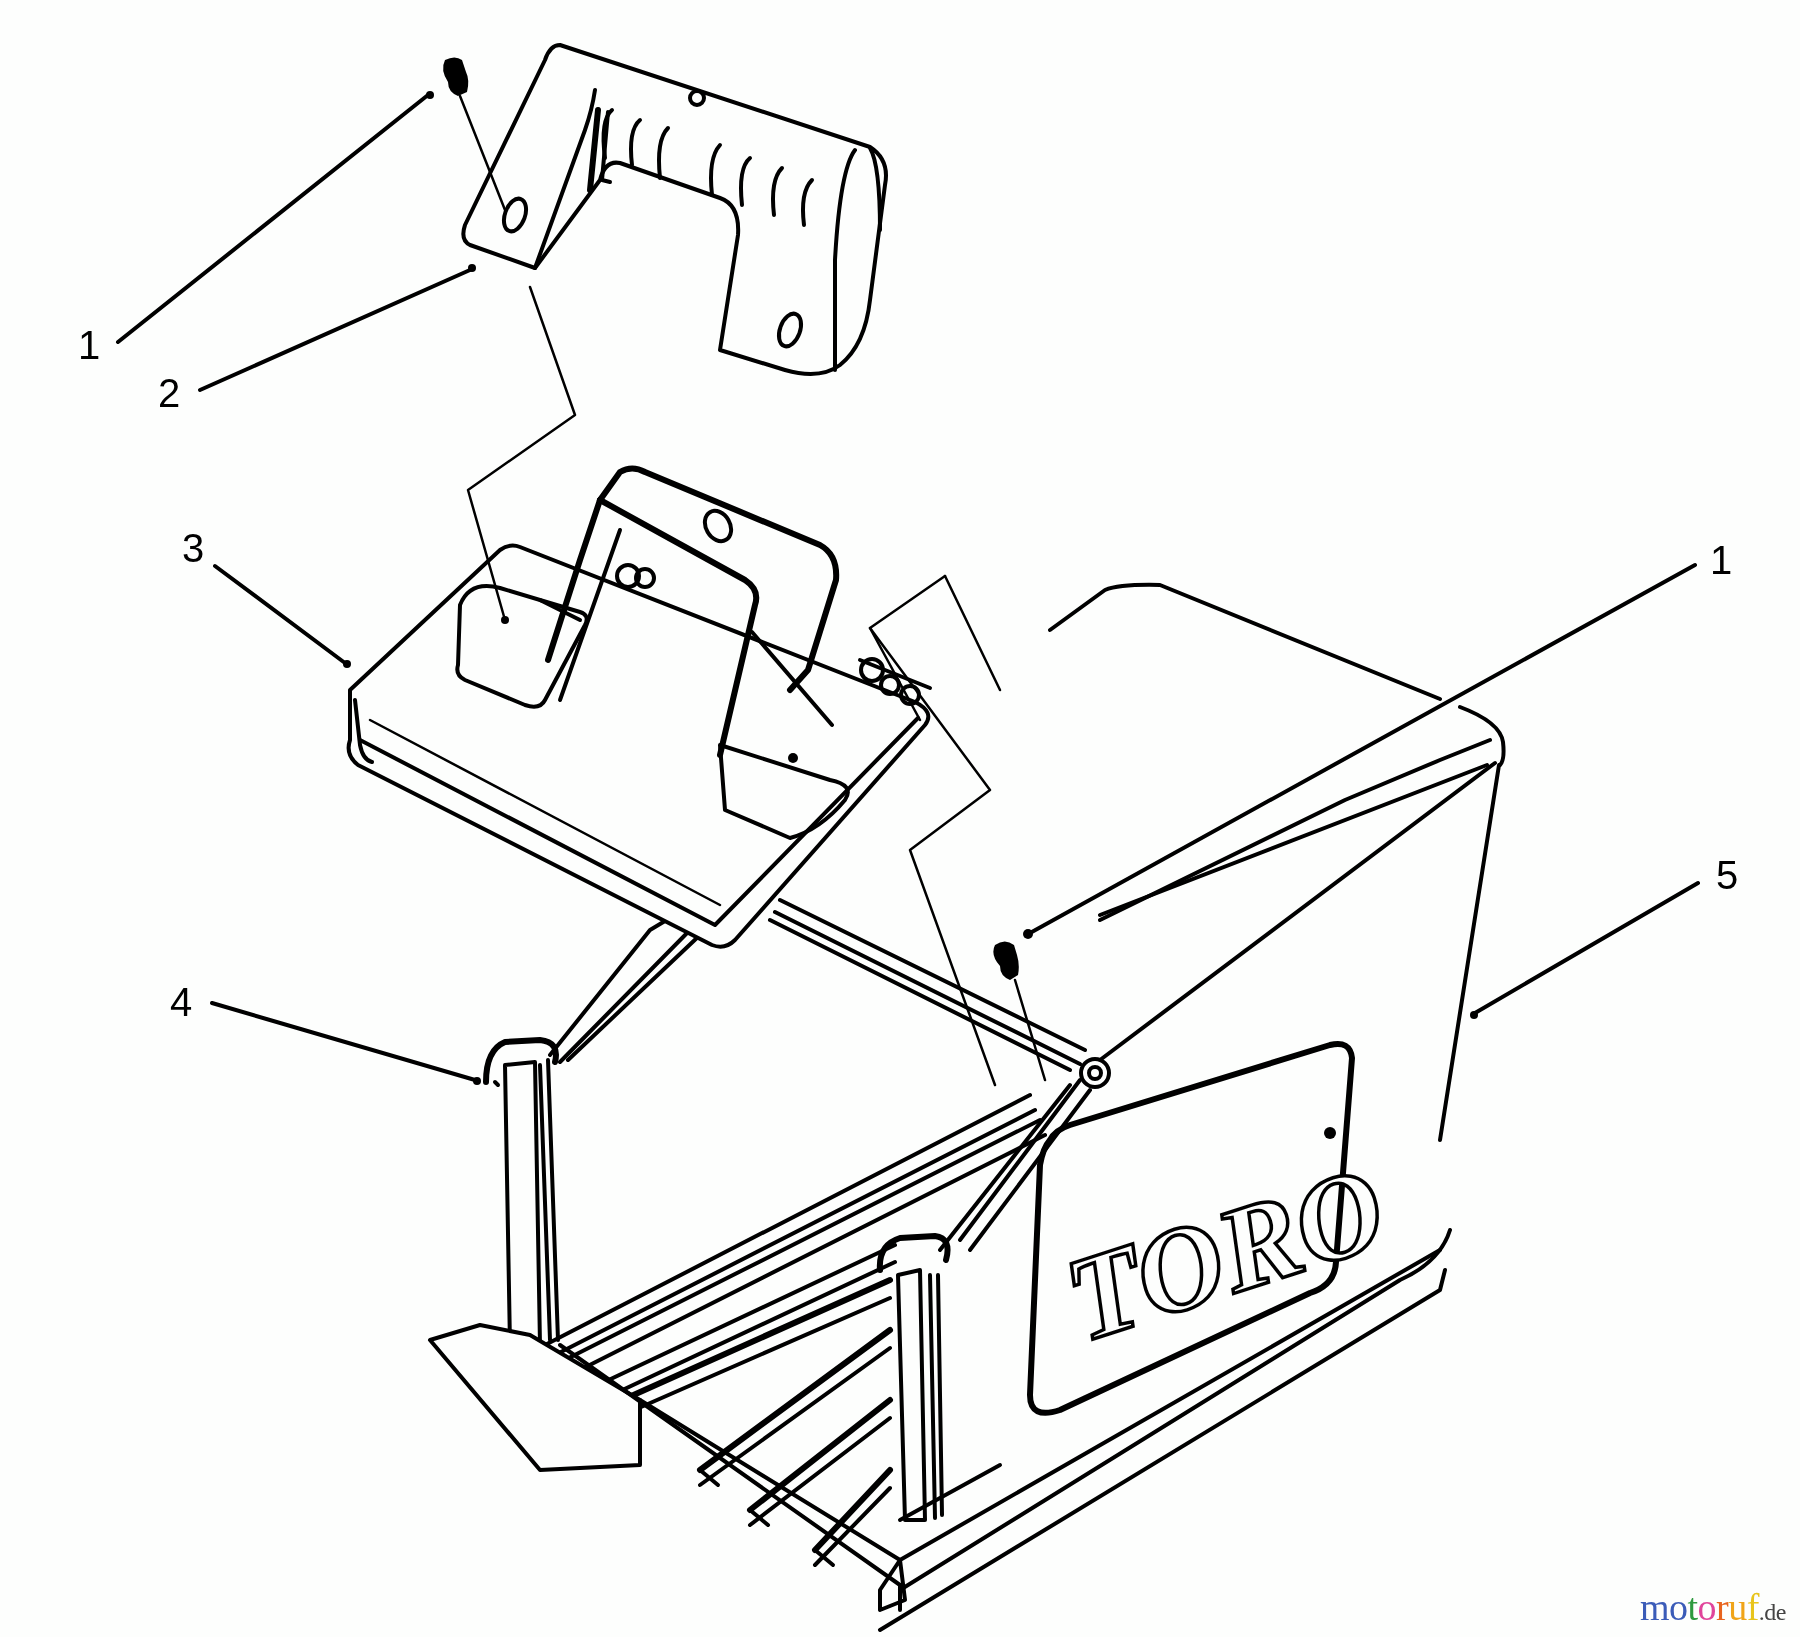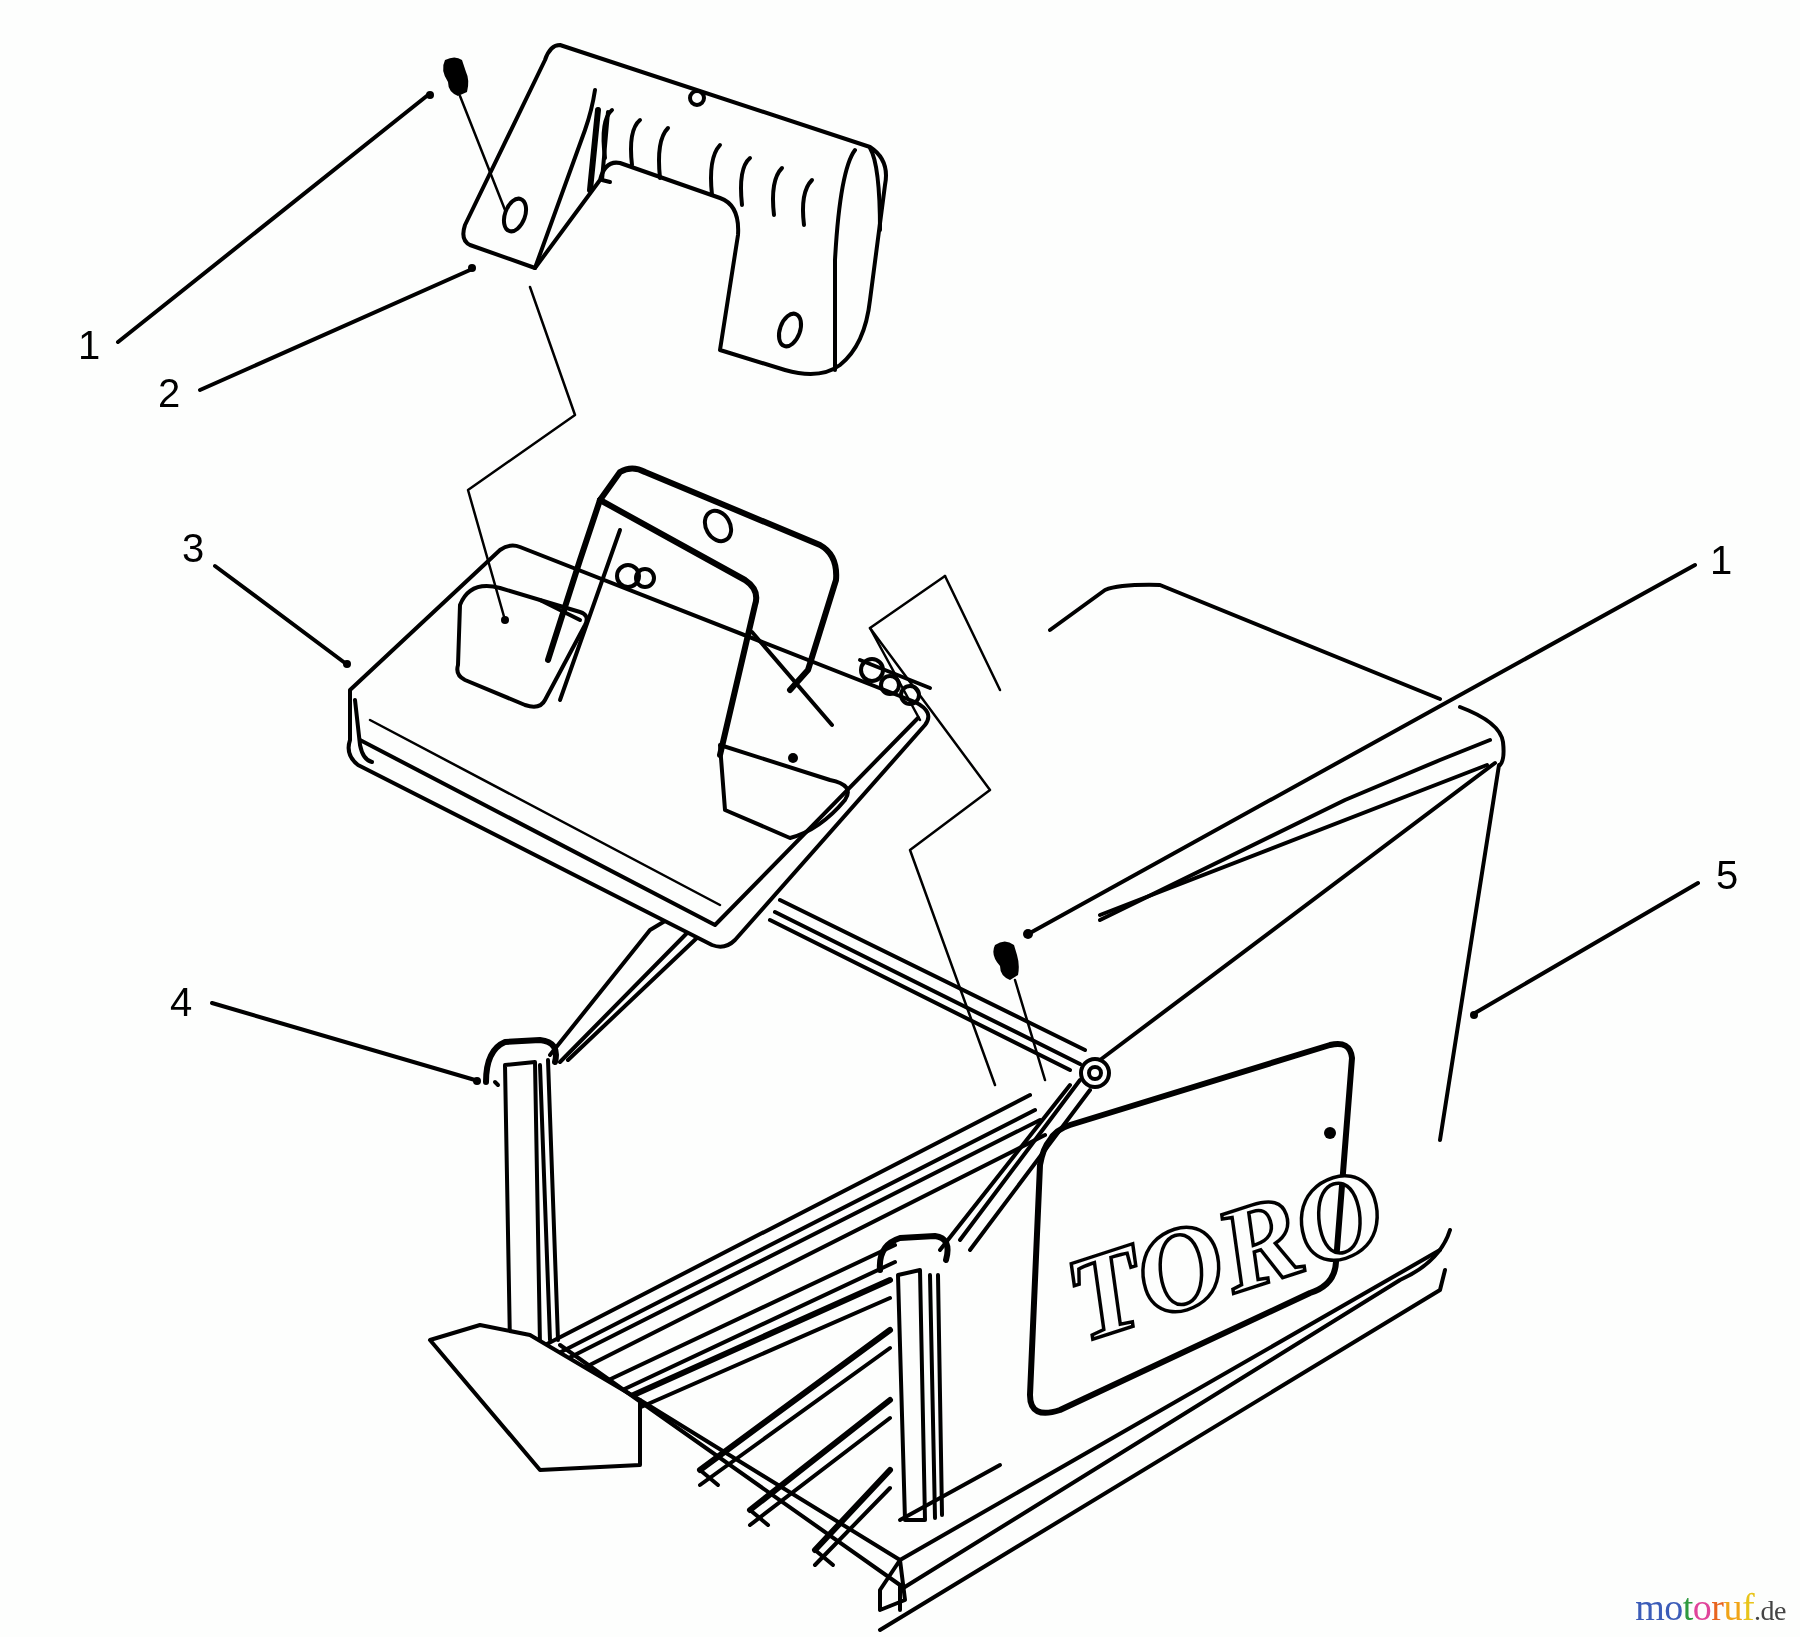--- a/index.html
+++ b/index.html
@@ -7,21 +7,21 @@
     #diagram { position: absolute; left: 0; top: 0; width: 1800px; height: 1637px; }
     .stroke { fill: none; stroke: #000; stroke-width: 4; stroke-linejoin: round; stroke-linecap: round; }
     .thin { fill: none; stroke: #000; stroke-width: 2.5; stroke-linecap: round; stroke-linejoin: round; }
     .thick { fill: none; stroke: #000; stroke-width: 6; stroke-linecap: round; stroke-linejoin: round; }
     .fillw { fill: #fdfefd; stroke: #000; stroke-width: 4; stroke-linejoin: round; }
     .leader { stroke: #000; stroke-width: 4; stroke-linecap: round; fill: none; }
     .dot { fill: #000; }
     .callout { position: absolute; font-family: "Liberation Sans", sans-serif; font-size: 40px; color: #000; line-height: 1; }
     .brand-text { font-family: "Liberation Serif", serif; font-style: italic; font-weight: bold; }
     .watermark { position: absolute; right: 14px; bottom: 8px; font-family: "Liberation Serif", serif; font-size: 38px; letter-spacing: -0.5px; }
-    .watermark .de { font-size: 28px; color: #444; text-align: right; }
+    .watermark .de { font-size: 24px; color: #444; text-align: right; }
   </style>
 </head>
 <body>
 
 <svg id="diagram" viewBox="0 0 1800 1637" xmlns="http://www.w3.org/2000/svg">
 
   <g>
 
     <path class="stroke" d="M1050,630 L1105,590 Q1120,584 1160,585 L1440,699"></path>
 

